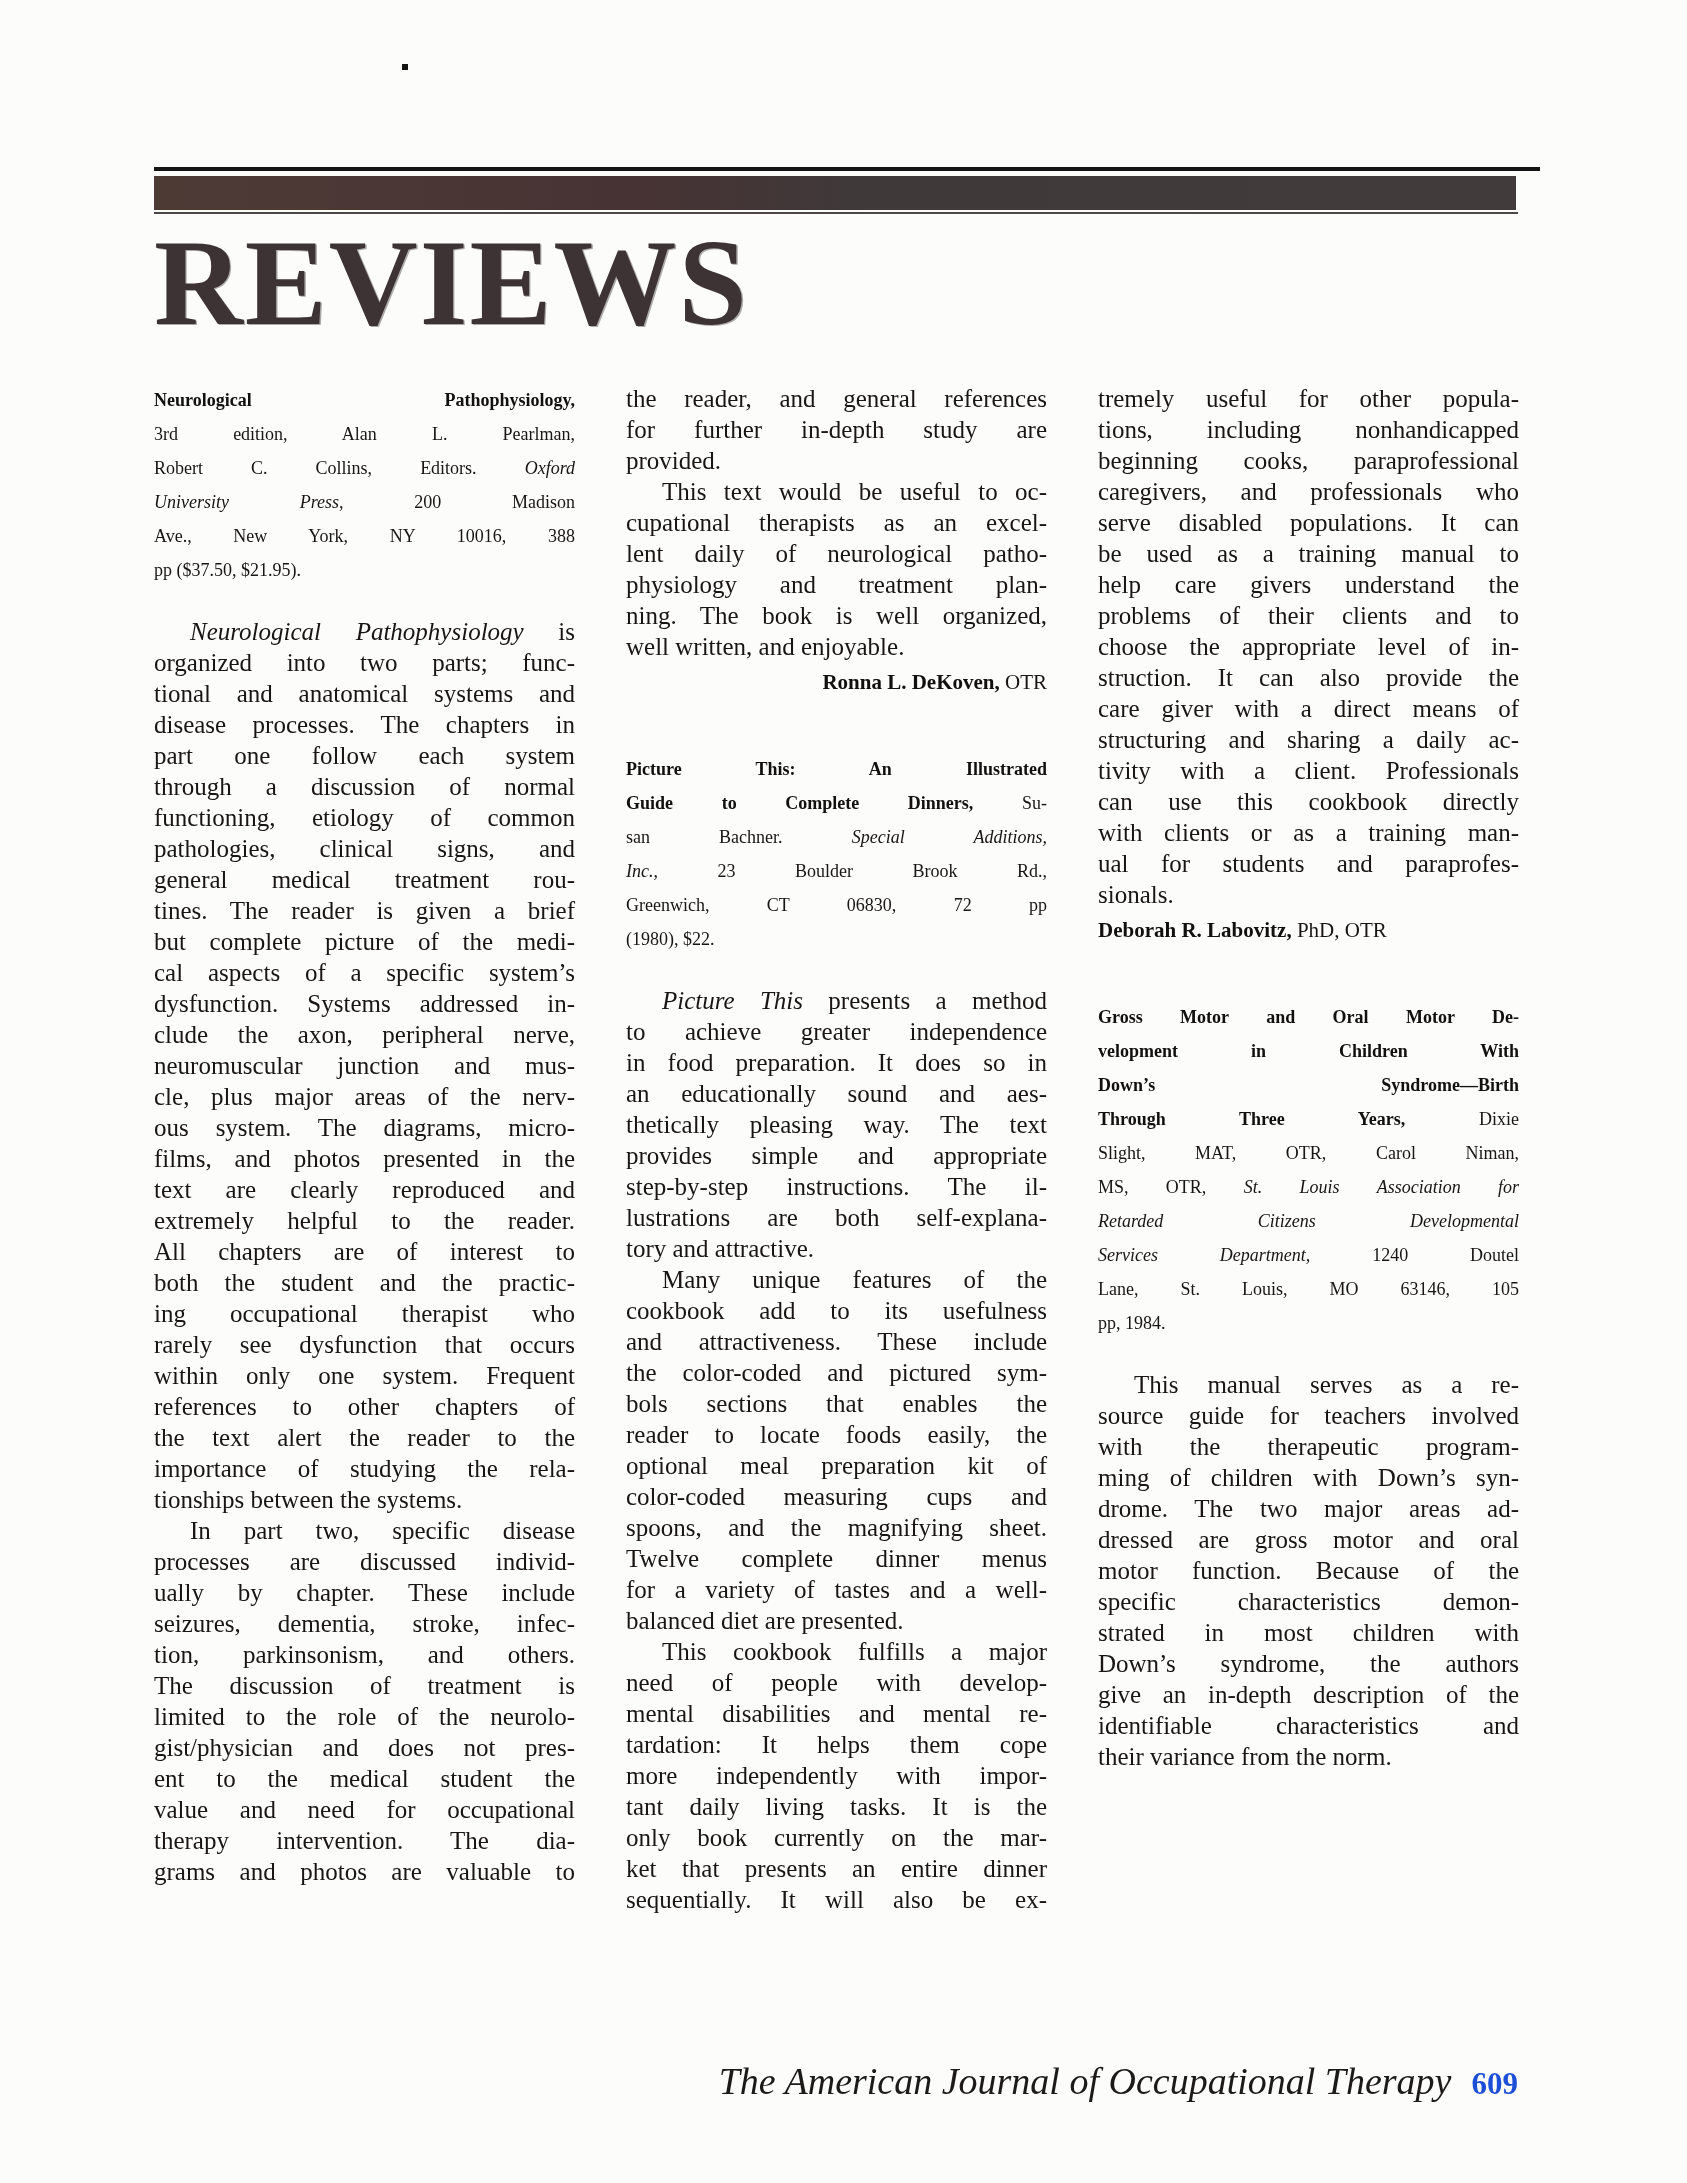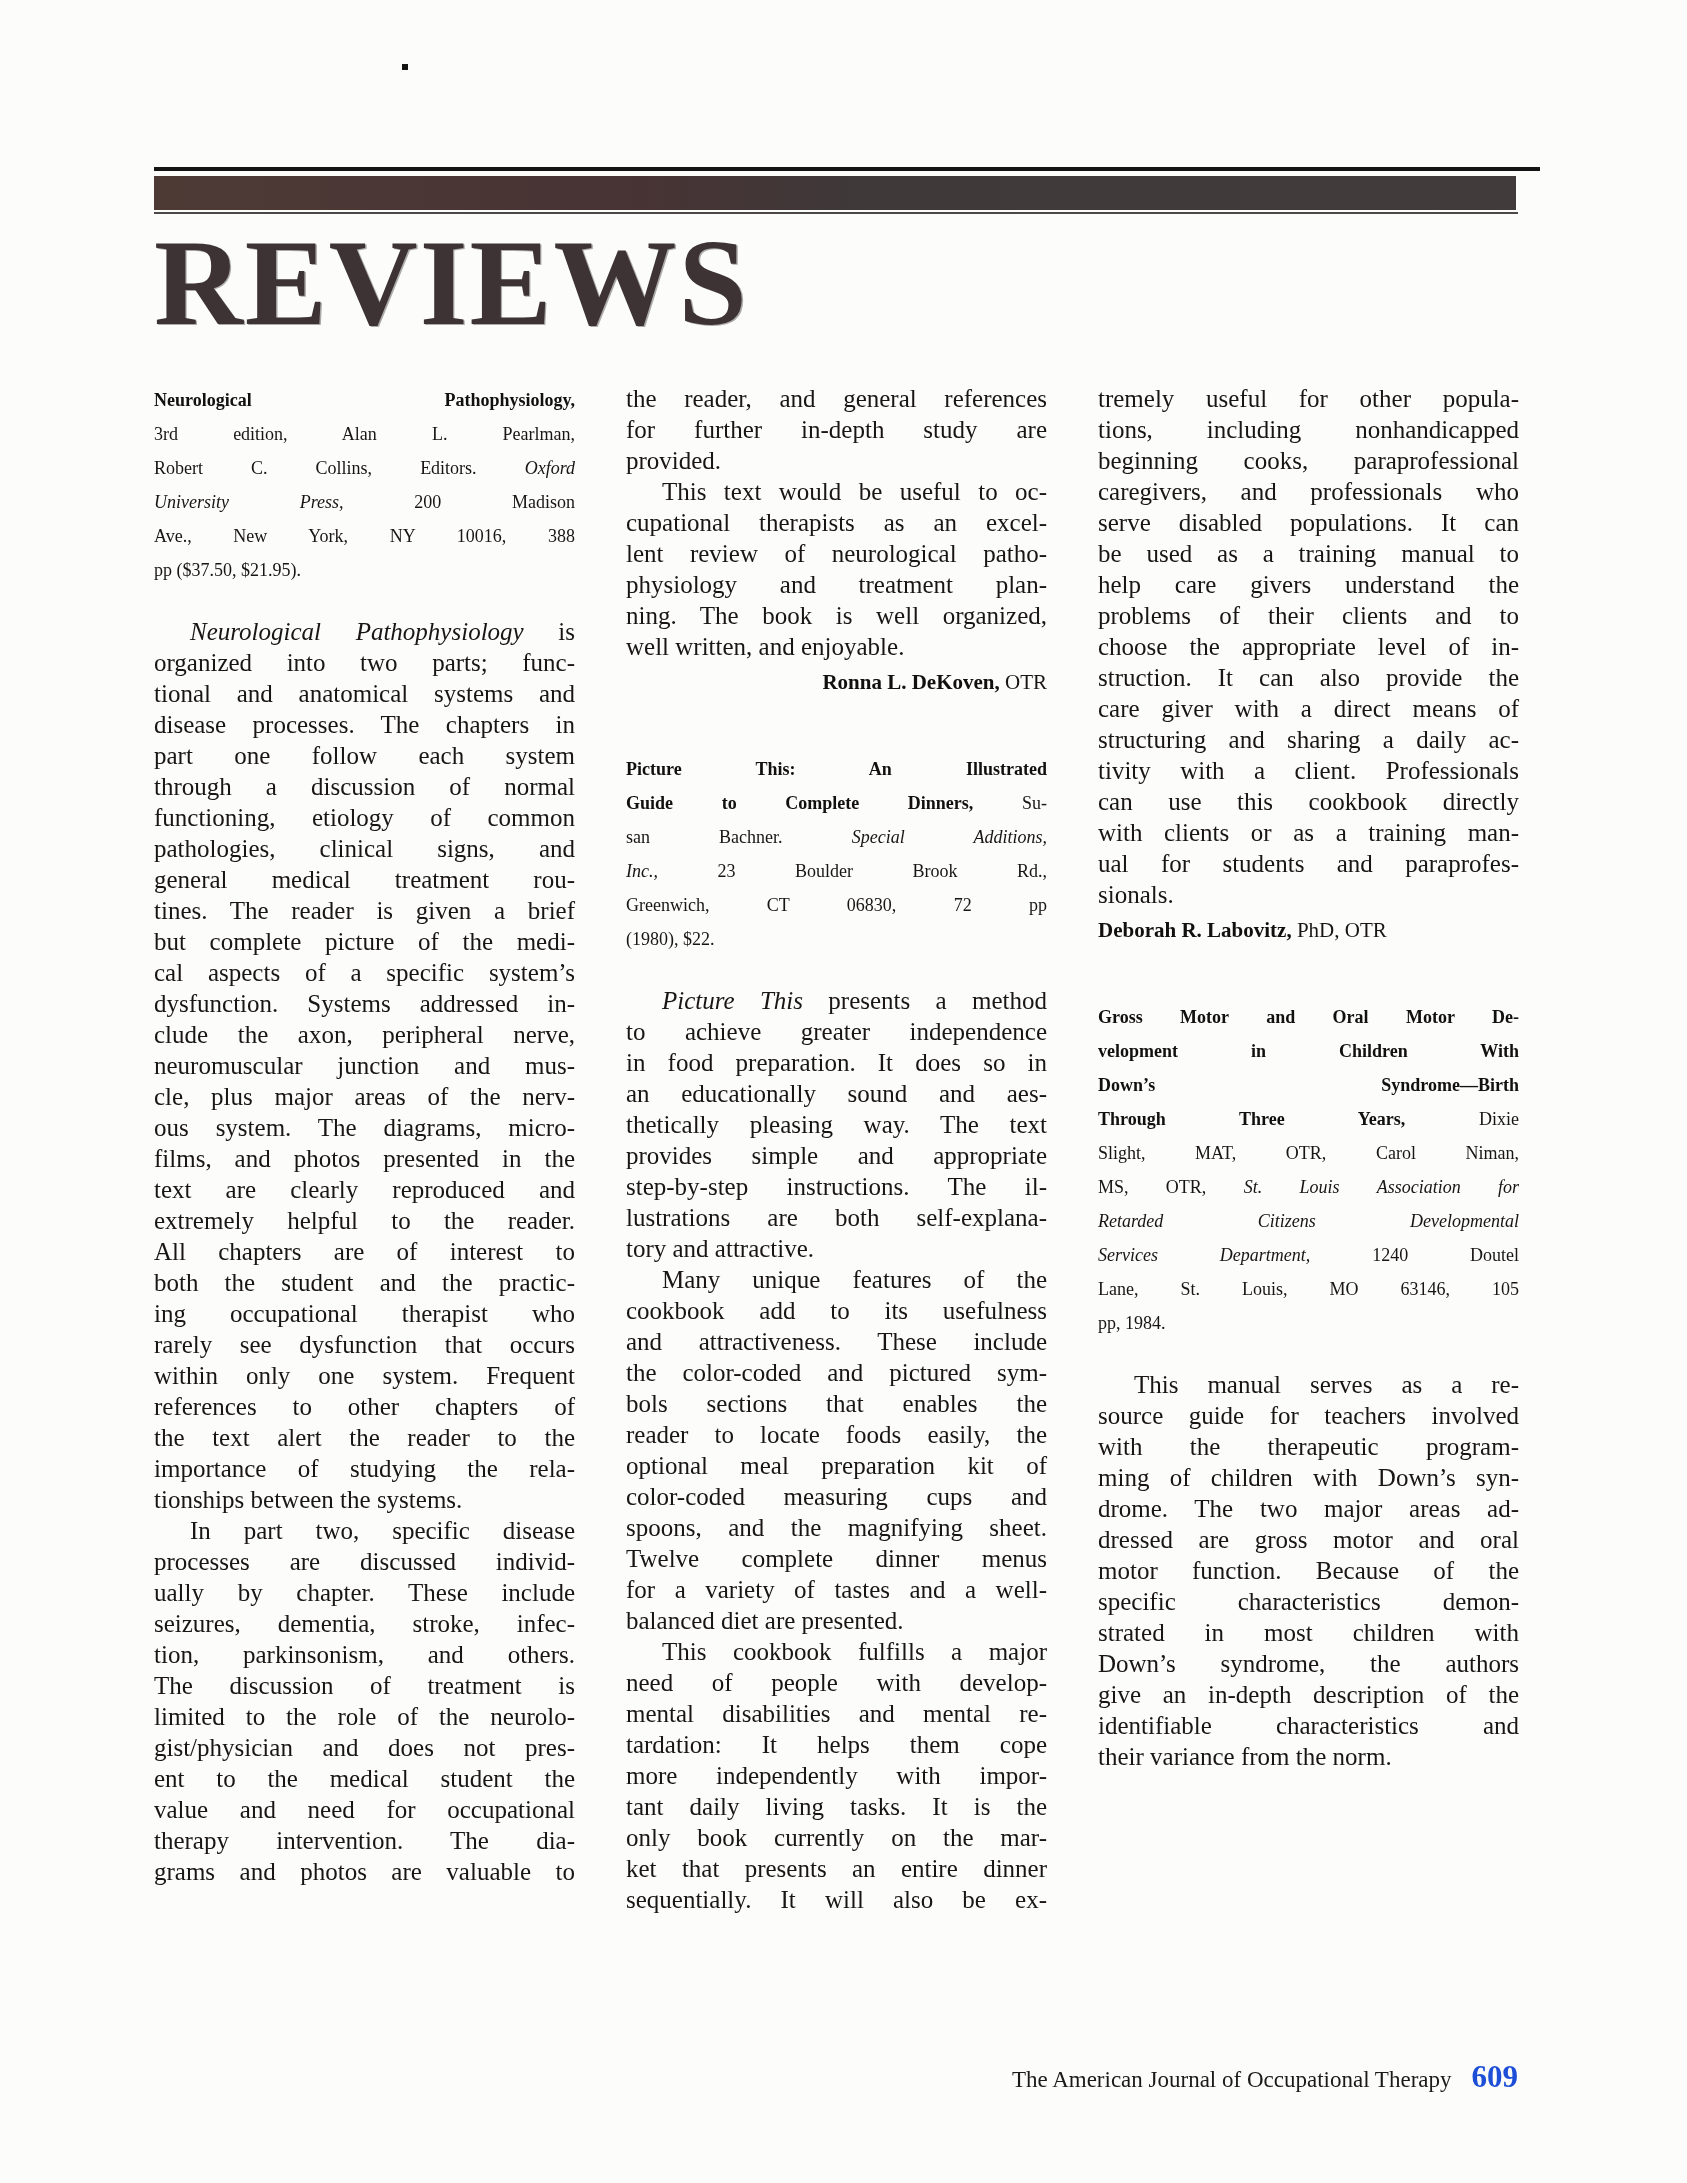--- a/index.html
+++ b/index.html
@@ -56,21 +56,21 @@
   .block{margin:0;}
   .block-booktitle{margin-bottom:29px;}
   .block-byline{margin-top:2.6px;margin-bottom:53px;font-size:26.5px;}
   .block-byline .ln{font-size:21px;line-height:34px;}
   .align-right .ln, .align-right .ln-end{text-align:right;text-align-last:auto;}
   b{font-weight:700;color:#12100e;}
   .page-footer{
     position:absolute;right:169px;top:2059px;
     display:flex;align-items:baseline;gap:20px;white-space:nowrap;
   }
-  .footer-journal{font-size:23px;color:#1c1a18;}
+  .footer-journal{font-style:italic;font-size:38px;color:#1c1a18;}
   .footer-page{font-weight:700;font-size:31px;color:#1d4ed8;}
 </style>
 </head>
 <body>
 
 <div class="page">
   <div class="ink-speck"></div>
 
   <div class="top-thin"></div>
   <div class="top-bar"></div>
@@ -138,21 +138,21 @@
       </div>
     <div class="column">
         <div class="block block-para">
           <div class="ln">the reader, and general references</div>
           <div class="ln">for further in-depth study are</div>
           <div class="ln ln-end">provided.</div>
         </div>
         <div class="block block-para">
           <div class="ln ln-indent">This text would be useful to oc-</div>
           <div class="ln">cupational therapists as an excel-</div>
-          <div class="ln">lent review of neurological patho-</div>
+          <div class="ln">lent daily of neurological patho-</div>
           <div class="ln">physiology and treatment plan-</div>
           <div class="ln">ning. The book is well organized,</div>
           <div class="ln ln-end">well written, and enjoyable.</div>
         </div>
         <div class="block block-byline align-right">
           <div class="ln ln-end"><b>Ronna L. DeKoven,</b> OTR</div>
         </div>
         <div class="block block-booktitle">
           <div class="ln"><b>Picture This: An Illustrated</b></div>
           <div class="ln"><b>Guide to Complete Dinners,</b> Su-</div>

